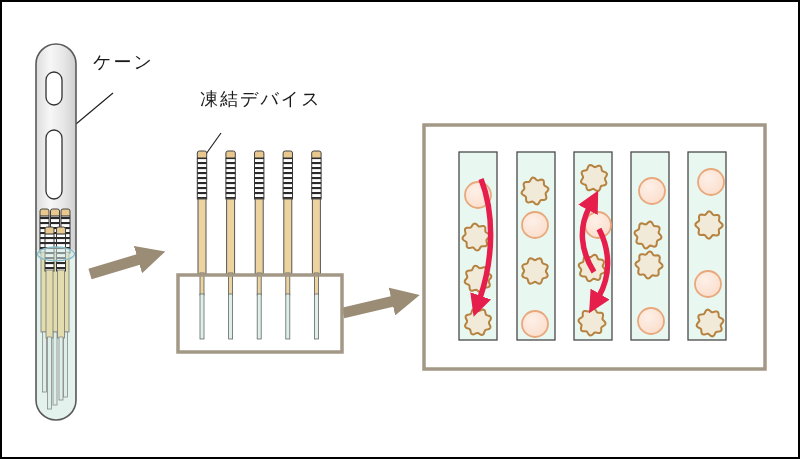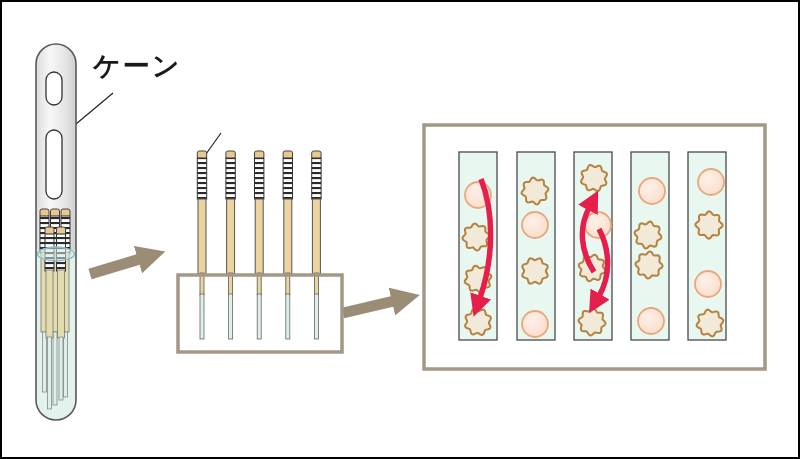--- a/index.html
+++ b/index.html
@@ -4,21 +4,21 @@
 <style>
   html,body{margin:0;padding:0;background:#888;}
   #stage{
     position:relative;width:800px;height:459px;background:#fff;
     border:2px solid #000;box-sizing:border-box;overflow:hidden;
     font-family:"Liberation Sans","DejaVu Sans",sans-serif;
   }
   .abs{position:absolute;}
   .label{
     position:absolute;color:var(--label_color,#1a1a1a);
-    font-size:27px;font-weight:700;letter-spacing:2px;white-space:nowrap;
+    font-size:18px;font-weight:400;letter-spacing:2px;white-space:nowrap;
     line-height:1;
   }
   svg{display:block;}
 </style>
 </head>
 <body>
 
 <div id="stage">
 
   <svg class="abs" style="left:0;top:0" width="800" height="459" viewBox="0 0 800 459">
@@ -180,13 +180,14 @@
         <path d="M300.2,201.0L299.3,202.0L298.7,202.9L298.7,203.9L299.1,205.0L299.6,206.4L299.6,207.7L299.1,208.8L298.0,209.4L296.6,209.6L295.3,209.7L294.2,209.9L293.5,210.6L293.0,211.7L292.4,213.0L291.5,214.0L290.4,214.4L289.1,214.0L288.0,213.2L287.0,212.3L286.1,211.7L285.1,211.7L284.0,212.1L282.6,212.6L281.3,212.6L280.2,212.1L279.6,211.0L279.4,209.6L279.3,208.3L279.1,207.2L278.4,206.5L277.3,206.0L276.0,205.4L275.0,204.5L274.6,203.4L275.0,202.1L275.8,201.0L276.7,200.0L277.3,199.1L277.3,198.1L276.9,197.0L276.4,195.6L276.4,194.3L276.9,193.2L278.0,192.6L279.4,192.4L280.7,192.3L281.8,192.1L282.5,191.4L283.0,190.3L283.6,189.0L284.5,188.0L285.6,187.6L286.9,188.0L288.0,188.8L289.0,189.7L289.9,190.3L290.9,190.3L292.0,189.9L293.4,189.4L294.7,189.4L295.8,189.9L296.4,191.0L296.6,192.4L296.7,193.7L296.9,194.8L297.6,195.5L298.7,196.0L300.0,196.6L301.0,197.5L301.4,198.6L301.0,199.9L300.2,201.0Z" style="fill:var(--shrunken_cell_fill);stroke:var(--shrunken_cell_border)" stroke-width="2"></path>
       </g>
     <g id="panel-arrows">
         <path d="M59,57 C72,90 72,135 58,176" fill="none" style="stroke:var(--accent_red)" stroke-width="5.5" marker-end="url(#redhead)"></path>
         <path d="M172,150 C158,128 157,105 167,86" fill="none" style="stroke:var(--accent_red)" stroke-width="5.5" marker-end="url(#redhead)"></path>
         <path d="M177,107 C189,130 188,155 177,174" fill="none" style="stroke:var(--accent_red)" stroke-width="5.5" marker-end="url(#redhead)"></path>
       </g>
   </svg>
 
   <div class="label" style="left:91px;top:51px">ケーン</div>
+  <div class="label" style="left:198px;top:88px">凍結デバイス</div>
 </div>
 
 </body></html>

